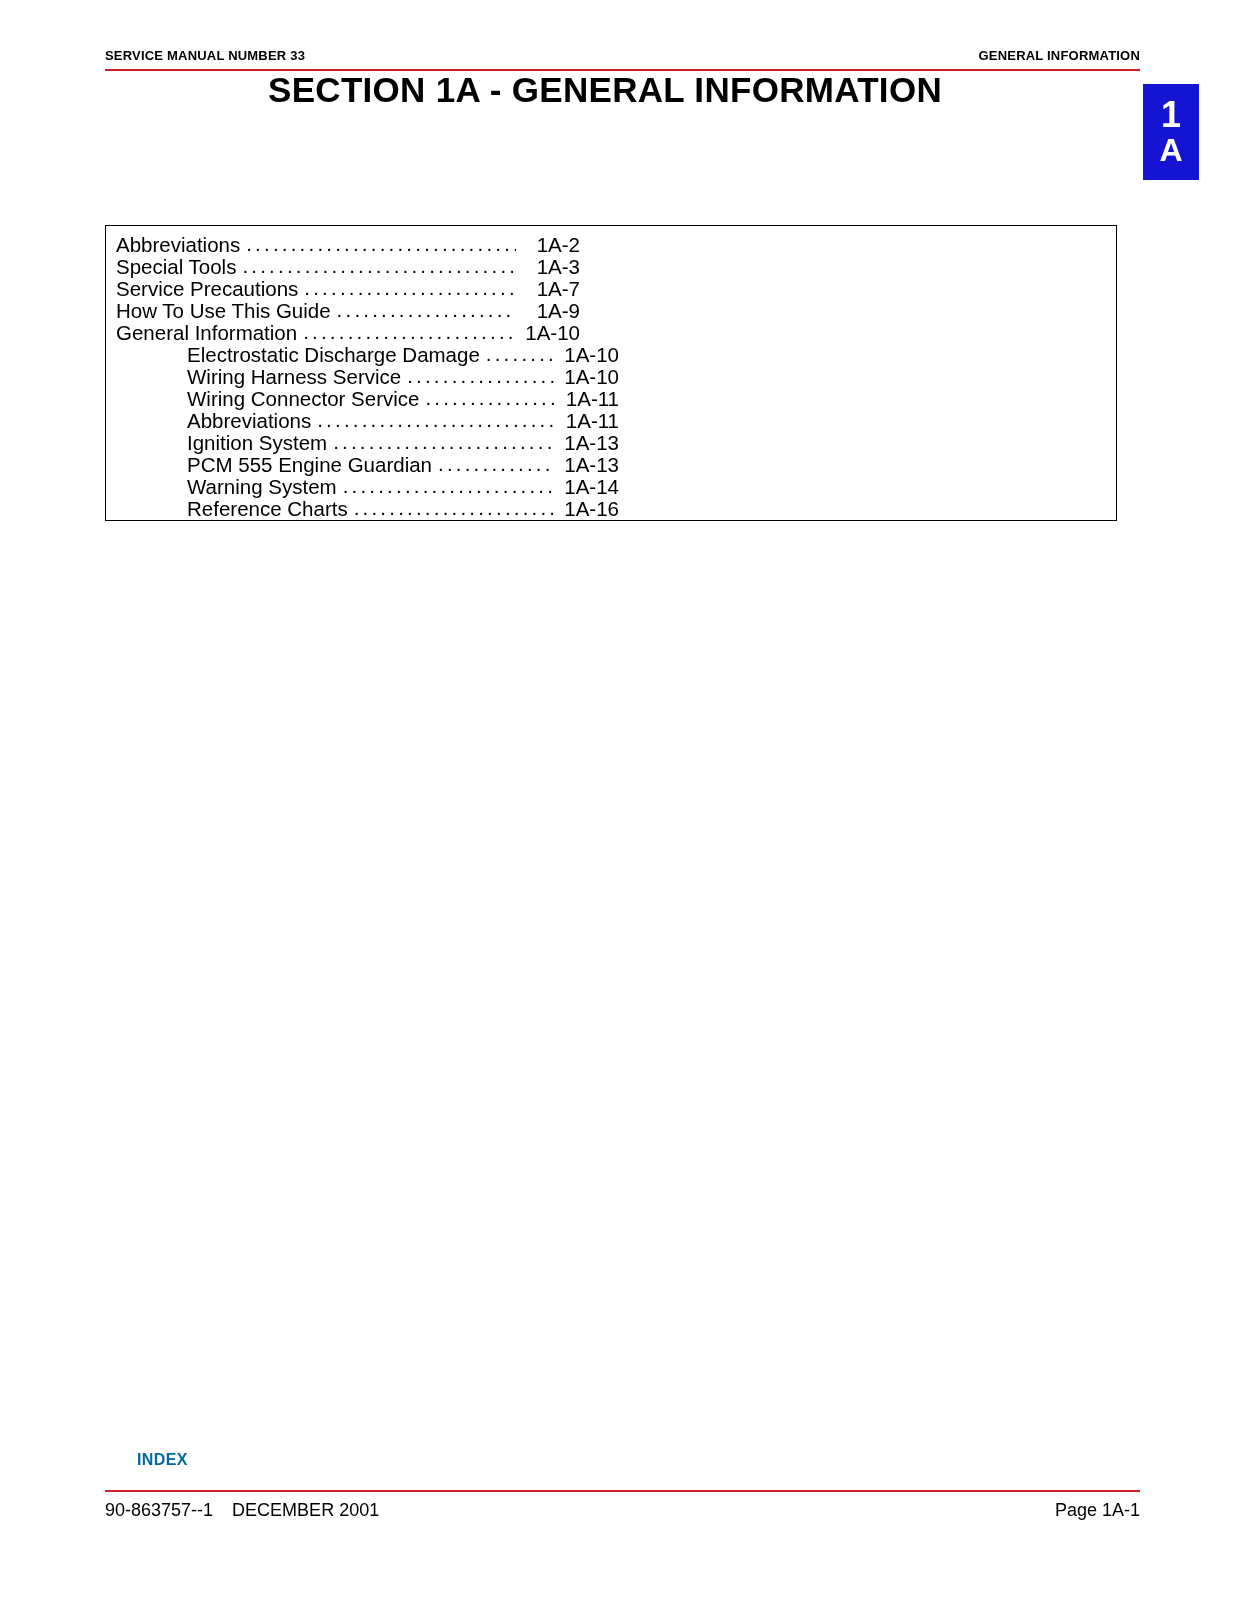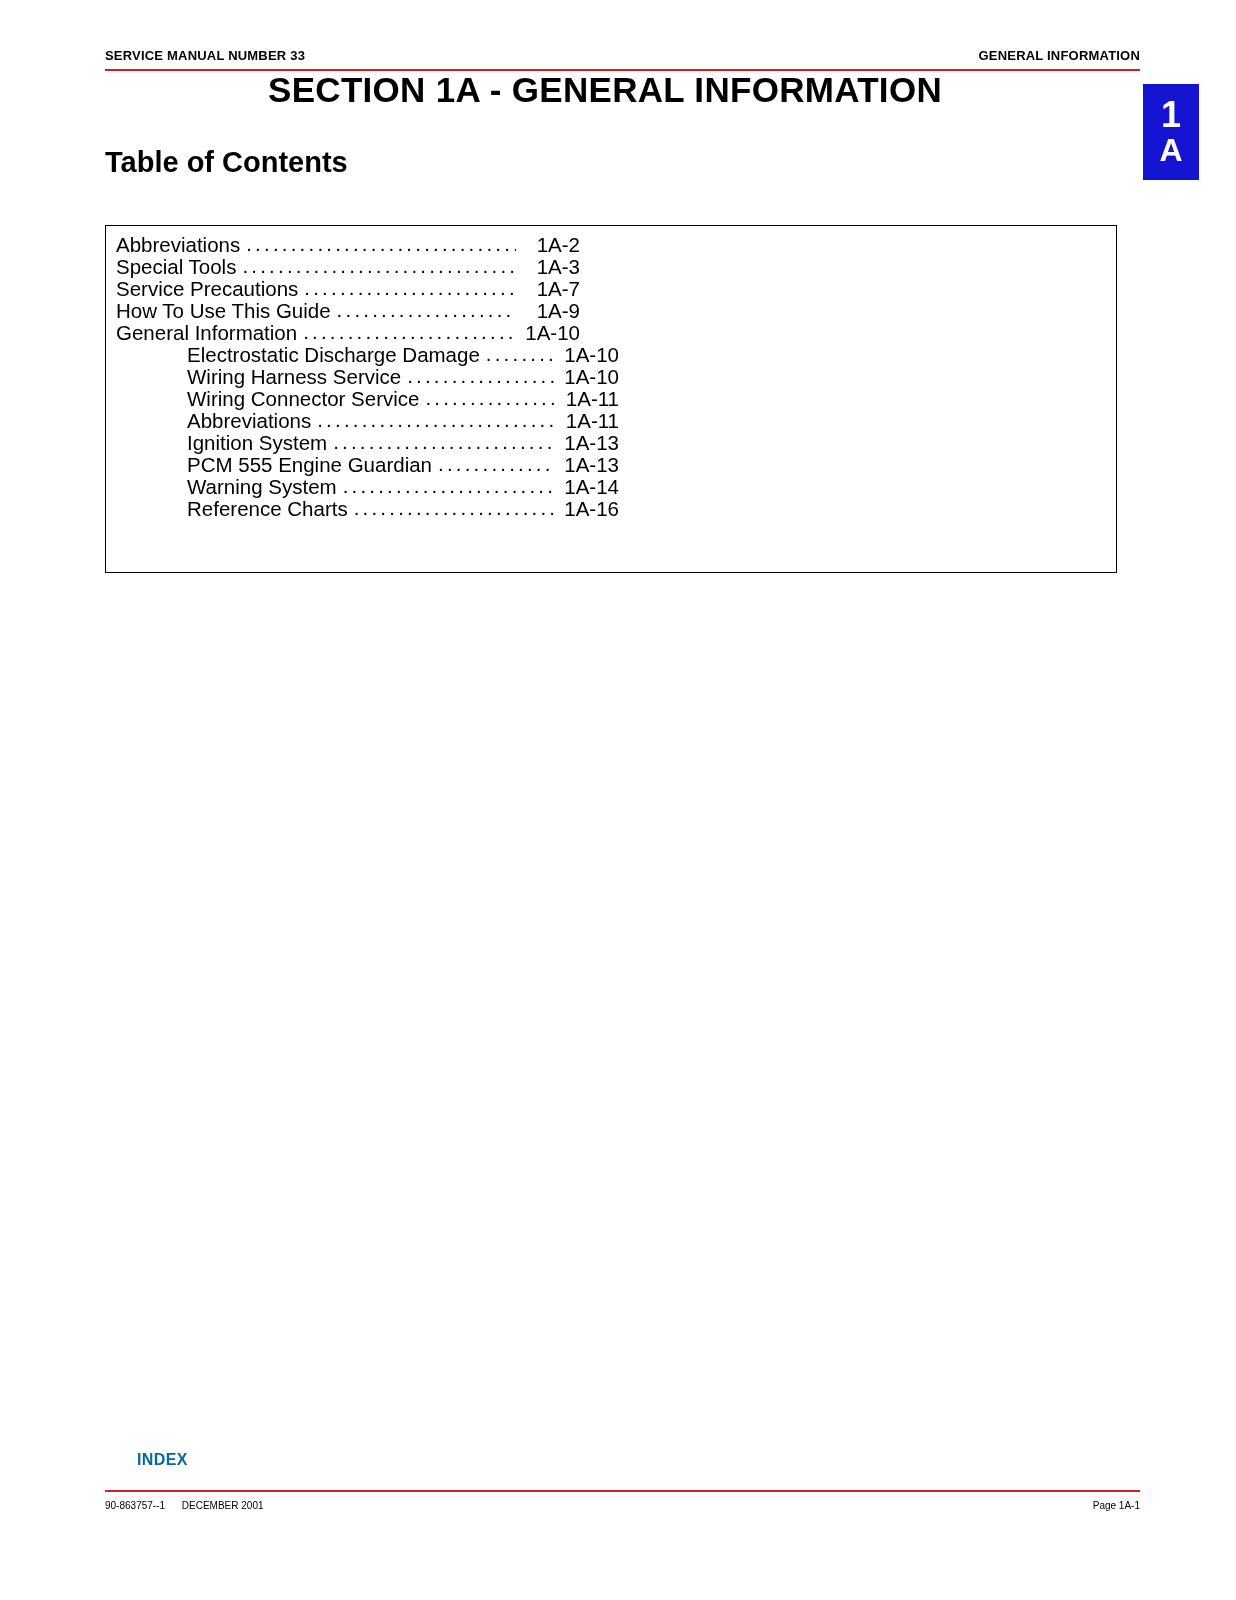--- a/index.html
+++ b/index.html
@@ -81,21 +81,21 @@
   }
   .section-tab .tab-num { font-size: 36px; }
   .section-tab .tab-letter { font-size: 32px; }
 
   
   .toc-box {
     position: absolute;
     left: 105px;
     top: 225px;
     width: 1012px;
-    height: 348px;
+    height: 296px;
     border: 1.5px solid #000000;
     box-sizing: border-box;
     padding: 8px 0 0 8px;
   }
   .toc-list {
     list-style: none;
     margin: 0;
     padding: 0;
   }
   .toc-row {
@@ -153,37 +153,36 @@
     height: 2px;
     background: #d21f26;
   }
   .footer {
     position: absolute;
     left: 105px;
     top: 1500px;
     width: 1035px;
     display: flex;
     justify-content: space-between;
-    font-size: 10px;
+    font-size: 18px;
   }
   .footer-left span { margin-right: 14px; }
 </style>
 </head>
 <body>
 
 <div class="page">
 
   <div class="header">
     <div>SERVICE MANUAL NUMBER 33</div>
     <div>GENERAL INFORMATION</div>
   </div>
   <div class="header-rule"></div>
 
   <div class="section-title">SECTION 1A - GENERAL INFORMATION</div>
-  <div class="toc-title">Table of Contents</div>
 
   <div class="section-tab">
     <div class="tab-num">1</div>
     <div class="tab-letter">A</div>
   </div>
 
   <div class="toc-box">
     <ul class="toc-list" id="toc-list">
         <li class="toc-row level-1">
           <span class="leader-zone">

